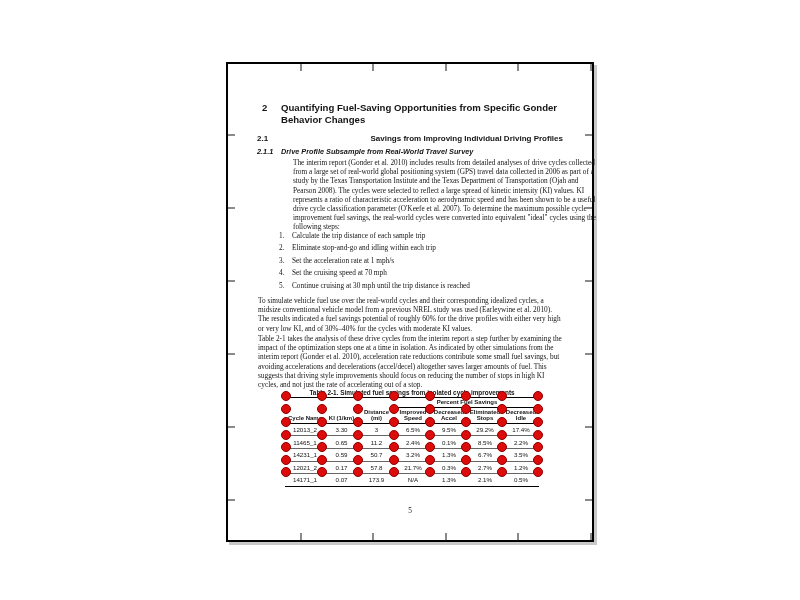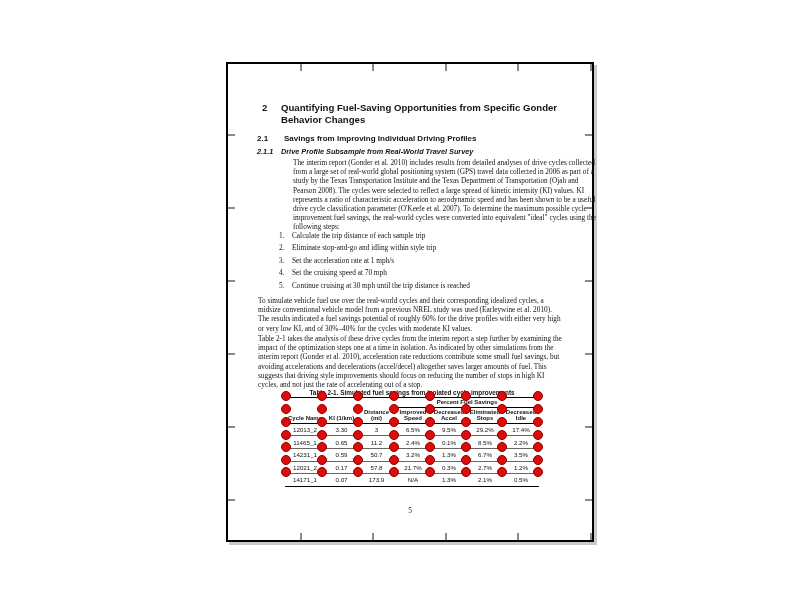--- a/index.html
+++ b/index.html
@@ -11,21 +11,21 @@
   .tick.h{width:1.5px;height:7px;}
   .tick.v{width:7px;height:1.5px;}
 
   .abs{position:absolute;}
   .h1{left:34px;top:38px;width:306px;display:flex;
       font-family:"Liberation Sans","DejaVu Sans",sans-serif;font-weight:bold;
       font-size:9.6px;line-height:11.5px;}
   .h1 .num{flex:0 0 19px;}
   .h2{left:29px;top:70px;width:306px;display:flex;
       font-family:"Liberation Sans","DejaVu Sans",sans-serif;font-weight:bold;
-      font-size:8px;line-height:9px;}
+      font-size:8px;line-height:9px;justify-content:space-between;}
   .h2 .num{flex:0 0 27px;}
   .h3{left:29px;top:84px;width:306px;display:flex;
       font-family:"Liberation Sans","DejaVu Sans",sans-serif;font-weight:bold;font-style:italic;
       font-size:7.3px;line-height:8.5px;}
   .h3 .num{flex:0 0 24px;}
   .para{left:30px;width:304px;font-size:7.3px;line-height:9.2px;text-align:left;}
   #p1{top:94px;margin-left:35px;}
   #p2{top:232px;}
   #p3{top:270px;}
   .steps{left:51px;top:167px;width:280px;list-style:none;margin:0;padding:0;font-size:7.3px;}
@@ -72,21 +72,21 @@
 
     <div class="abs para" id="p1">The interim report (Gonder et al. 2010) includes results from detailed analyses of drive cycles collected from a large set of real-world global positioning system (GPS) travel data collected in 2006 as part of a study by the Texas Transportation Institute and the Texas Department of Transportation (Ojah and Pearson 2008). The cycles were selected to reflect a large spread of kinetic intensity (KI) values. KI represents a ratio of characteristic acceleration to aerodynamic speed and has been shown to be a useful drive cycle classification parameter (O'Keefe et al. 2007). To determine the maximum possible cycle improvement fuel savings, the real-world cycles were converted into equivalent "ideal" cycles using the following steps:</div>
 
     <ol class="abs steps">
       <li>
           <span class="n">1.</span>
           <span>Calculate the trip distance of each sample trip</span>
         </li>
       <li>
           <span class="n">2.</span>
-          <span>Eliminate stop-and-go and idling within style trip</span>
+          <span>Eliminate stop-and-go and idling within each trip</span>
         </li>
       <li>
           <span class="n">3.</span>
           <span>Set the acceleration rate at 1 mph/s</span>
         </li>
       <li>
           <span class="n">4.</span>
           <span>Set the cruising speed at 70 mph</span>
         </li>
       <li>

